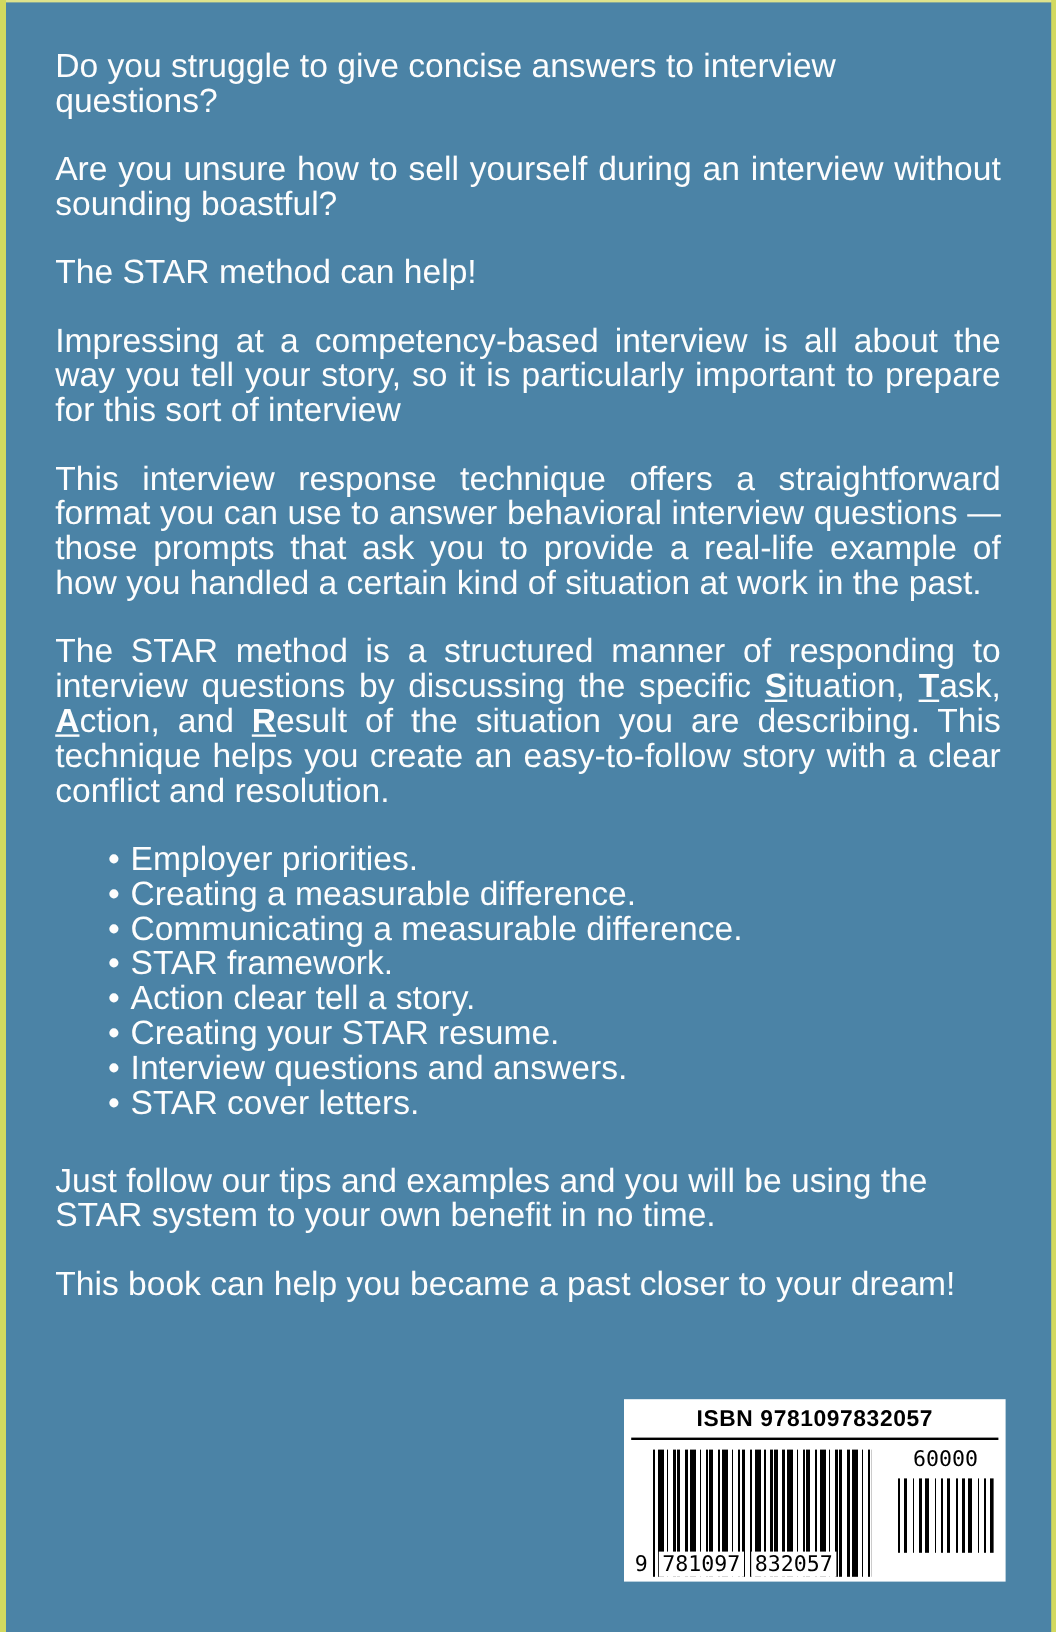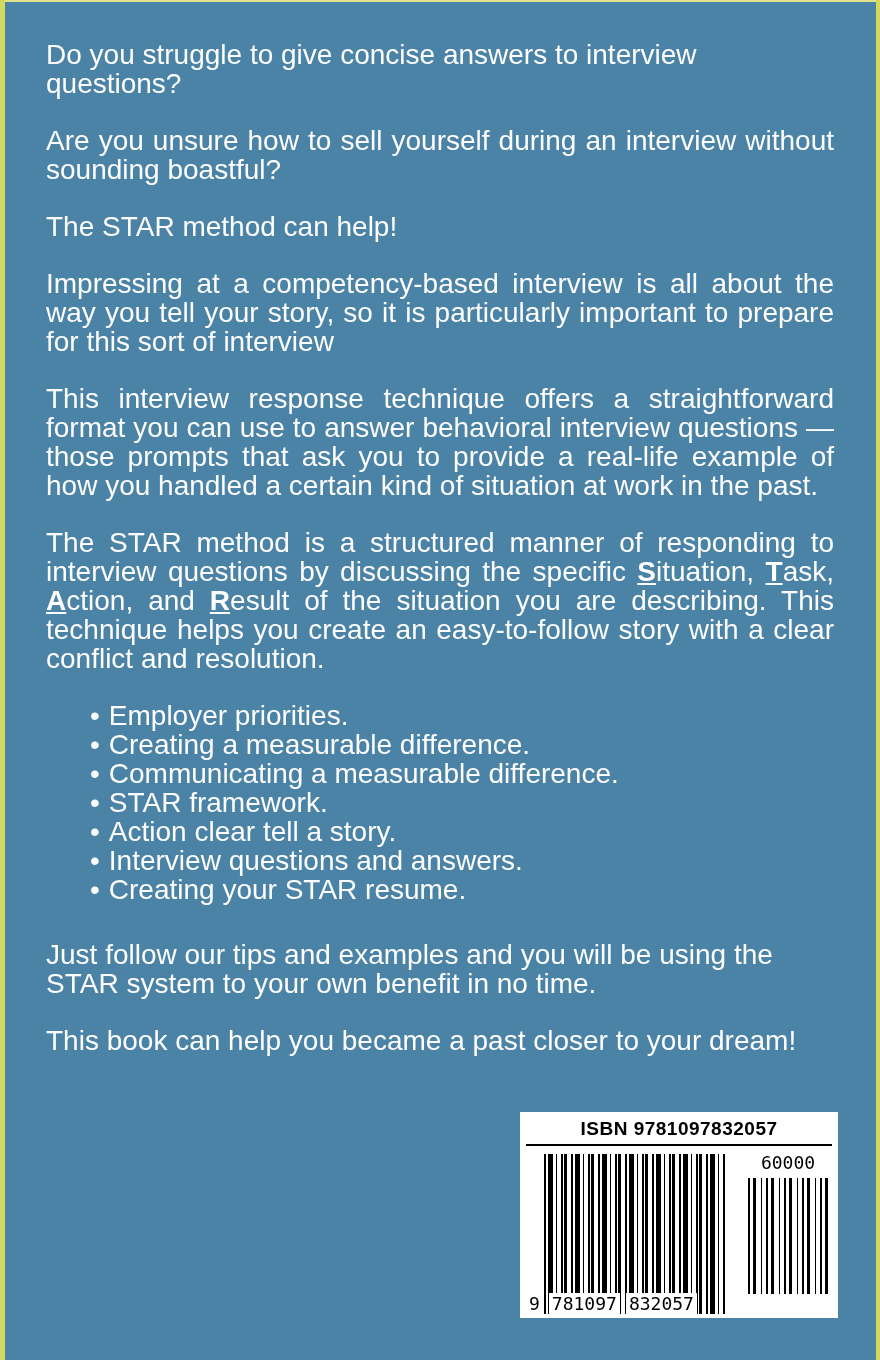--- a/index.html
+++ b/index.html
@@ -38,21 +38,21 @@
   .bullets {
     list-style: none;
     margin: 0 0 36px 44px;
   }
   .bullets li { line-height: 29px; }
   .bullets .marker { margin-right: 9px; }
 
   .barcode-box {
     position: absolute;
     right: 42px; bottom: 42px;
-    width: 318px; height: 206px;
+    width: 318px; height: 152px;
     background: #FFFFFF;
     color: #000;
   }
   .isbn-header {
     text-align: center;
     font-weight: bold;
     font-size: 19px;
     padding-top: 6px;
     letter-spacing: 0.5px;
   }
@@ -108,22 +108,23 @@
 
     <p class="para justify"><span>The STAR method is a structured manner of responding to interview questions by discussing the specific </span><span class="emph">S</span><span>ituation, </span><span class="emph">T</span><span>ask, </span><span class="emph">A</span><span>ction, and </span><span class="emph">R</span><span>esult of the situation you are describing. This technique helps you create an easy-to-follow story with a clear conflict and resolution.</span></p>
 
 
     <ul class="bullets">
       <li><span class="marker">•</span><span>Employer priorities.</span></li>
       <li><span class="marker">•</span><span>Creating a measurable difference.</span></li>
       <li><span class="marker">•</span><span>Communicating a measurable difference.</span></li>
       <li><span class="marker">•</span><span>STAR framework.</span></li>
       <li><span class="marker">•</span><span>Action clear tell a story.</span></li>
+      <li><span class="marker">•</span><span>Creating your STAR resume.</span></li>
       <li><span class="marker">•</span><span>Interview questions and answers.</span></li>
-      <li><span class="marker">•</span><span>Creating your STAR resume.</span></li>
+      <li><span class="marker">•</span><span>STAR cover letters.</span></li>
     </ul>
 
     <p class="para">Just follow our tips and examples and you will be using the STAR system to your own benefit in no time.</p>
     <p class="para">This book can help you became a past closer to your dream!</p>
   </div>
 
   <div class="barcode-box">
     <div class="isbn-header">ISBN 9781097832057</div>
     <div class="isbn-rule"></div>
     <div class="bars-area">

